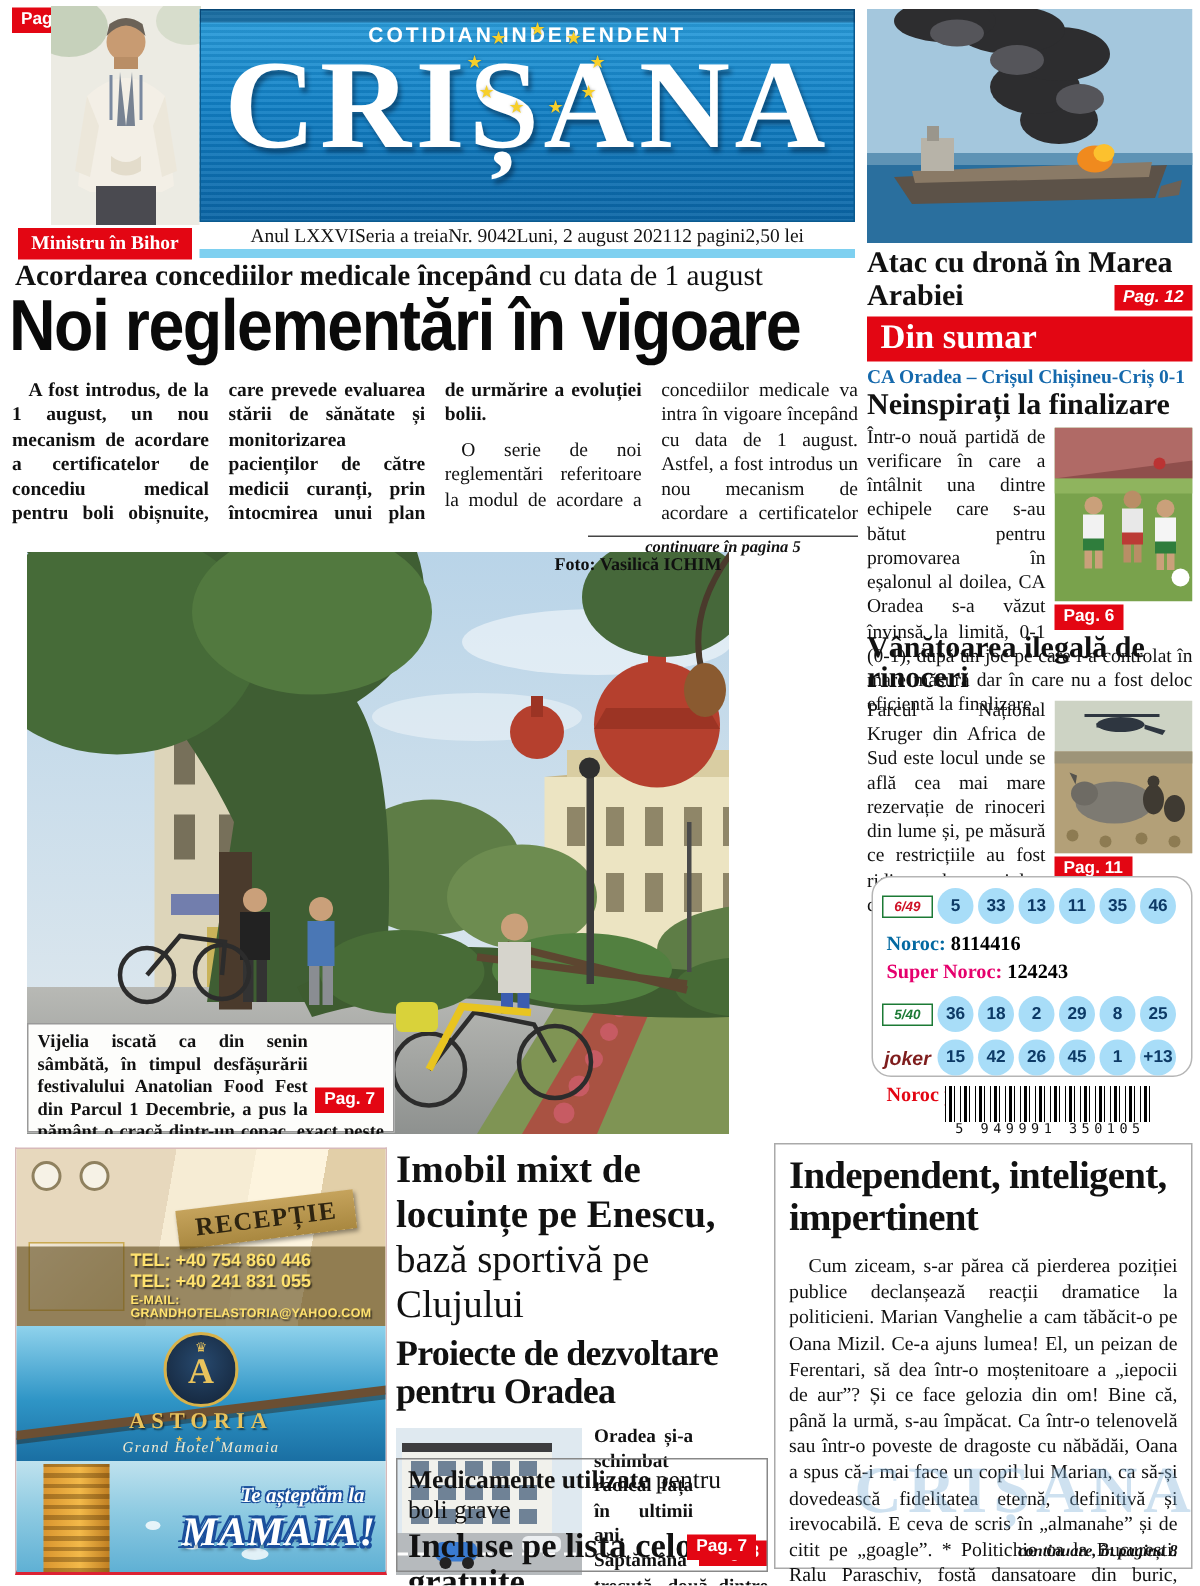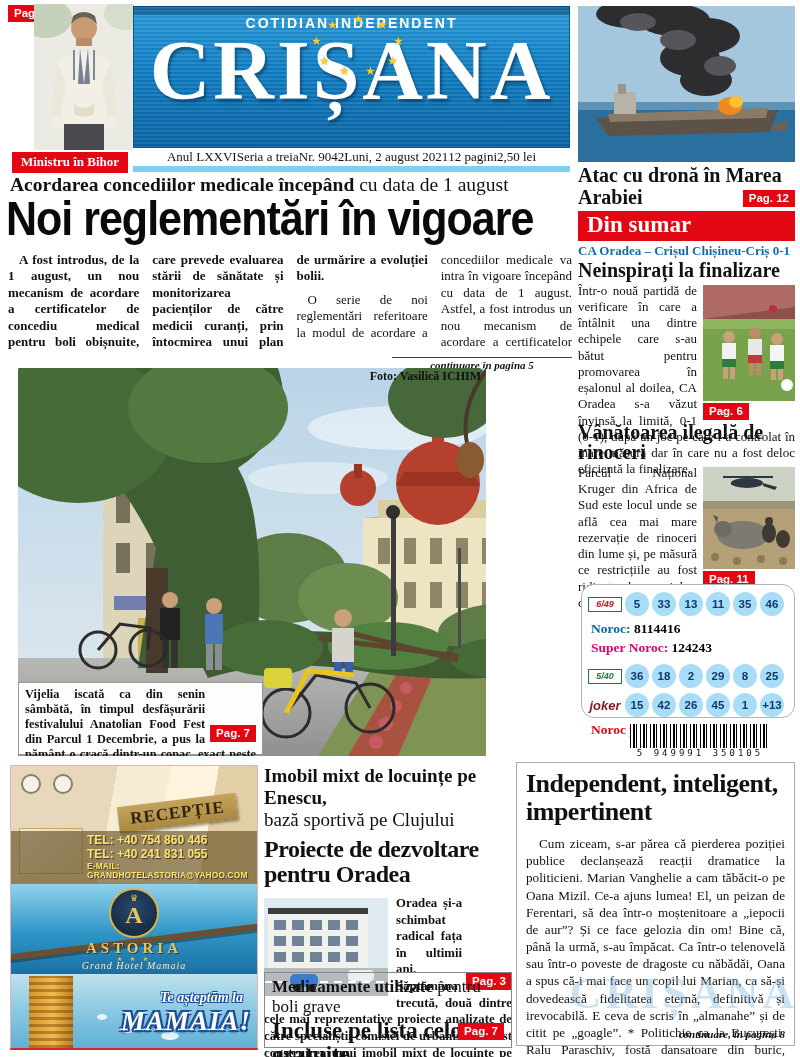--- a/index.html
+++ b/index.html
@@ -50,21 +50,21 @@
   .photo-credit{position:absolute;top:1px;right:5px;font:bold 12px "Liberation Serif",serif;color:#101010;}
   .photo-caption{position:absolute;left:0;top:314px;width:245px;height:73px;background:#fdfdfb;
       border:1px solid #999;box-sizing:border-box;padding:4px 6px;
       font:bold 12.3px/1.22 "Liberation Serif",serif;text-align:justify;}
   .photo-caption .pag{float:right;margin:0 0 0 4px;}
 
   
   .side{left:578px;width:217px;}
   .tanker{top:6px;height:156px;}
   .drone-title{top:164px;font:bold 20px/1.1 "Liberation Serif",serif;}
-  .drone-title .pag{position:absolute;right:0;bottom:1px;}
+  .drone-title .pag{position:absolute;right:0;bottom:1px;font-style:italic;}
   .din-sumar{top:211px;background:#e30613;color:#fff;font:bold 23px "Liberation Serif",serif;
       padding:1px 0 3px 9px;box-sizing:border-box;width:217px;}
   .news-item{font-size:13px;line-height:1.25;text-align:justify;}
   .kicker{font-weight:bold;font-size:13px;margin-bottom:1px;text-align:left;}
   .kicker.blue{color:#1569ac;}
   .kicker.red{color:#e30613;}
   .news-item h3{margin:0 0 2px;font:bold 20px/1.02 "Liberation Serif",serif;text-align:left;}
   .float-ph{float:right;margin:2px 0 2px 6px;width:92px;}
   .float-ph .pag{margin-top:2px;}
   .item1{top:243px;}
@@ -121,21 +121,21 @@
   .hotel-tower{position:absolute;left:18px;top:2px;width:44px;height:72px;background:
       repeating-linear-gradient(0deg,rgba(70,40,0,.35) 0 3px,rgba(255,255,255,0) 3px 7px),
       linear-gradient(90deg,#d9952f,#f3b949 55%,#c07f22);}
   .splash{position:absolute;border-radius:50%;background:rgba(255,255,255,.8);}
   .invite1{position:absolute;right:14px;top:16px;color:#fff;font:bold italic 14px "Liberation Serif",serif;
       text-shadow:1px 1px 0 #1b4f9c,-1px 1px 0 #1b4f9c,1px -1px 0 #1b4f9c,-1px -1px 0 #1b4f9c;}
   .invite2{position:absolute;right:6px;top:32px;color:#fff;font:bold italic 27px "Liberation Serif",serif;letter-spacing:1px;
       text-shadow:2px 2px 0 #1b4f9c,-2px 2px 0 #1b4f9c,2px -2px 0 #1b4f9c,-2px -2px 0 #1b4f9c,0 3px 2px rgba(0,0,0,.3);}
 
   .projects{left:264px;top:765px;width:248px;}
-  .proj-kicker{font-size:19px;line-height:1.15;}
+  .proj-kicker{font-size:26px;line-height:1.15;}
   .proj-kicker .kb{font-weight:bold;}
   .proj-title{font:bold 24px/1.05 "Liberation Serif",serif;letter-spacing:-.5px;margin:6px 0 8px;}
   .proj-body{font:bold 12.8px/1.3 "Liberation Serif",serif;text-align:justify;}
   .proj-img{float:left;width:124px;height:98px;margin:3px 8px 2px 0;}
   .proj-body .pag{float:right;margin-left:4px;}
 
   .medicines{left:264px;top:972px;width:248px;height:76px;border:1px solid #888;
       box-sizing:border-box;padding:4px 7px;}
   .med-kicker{font-size:17px;}
   .med-kicker .kb{font-weight:bold;}

